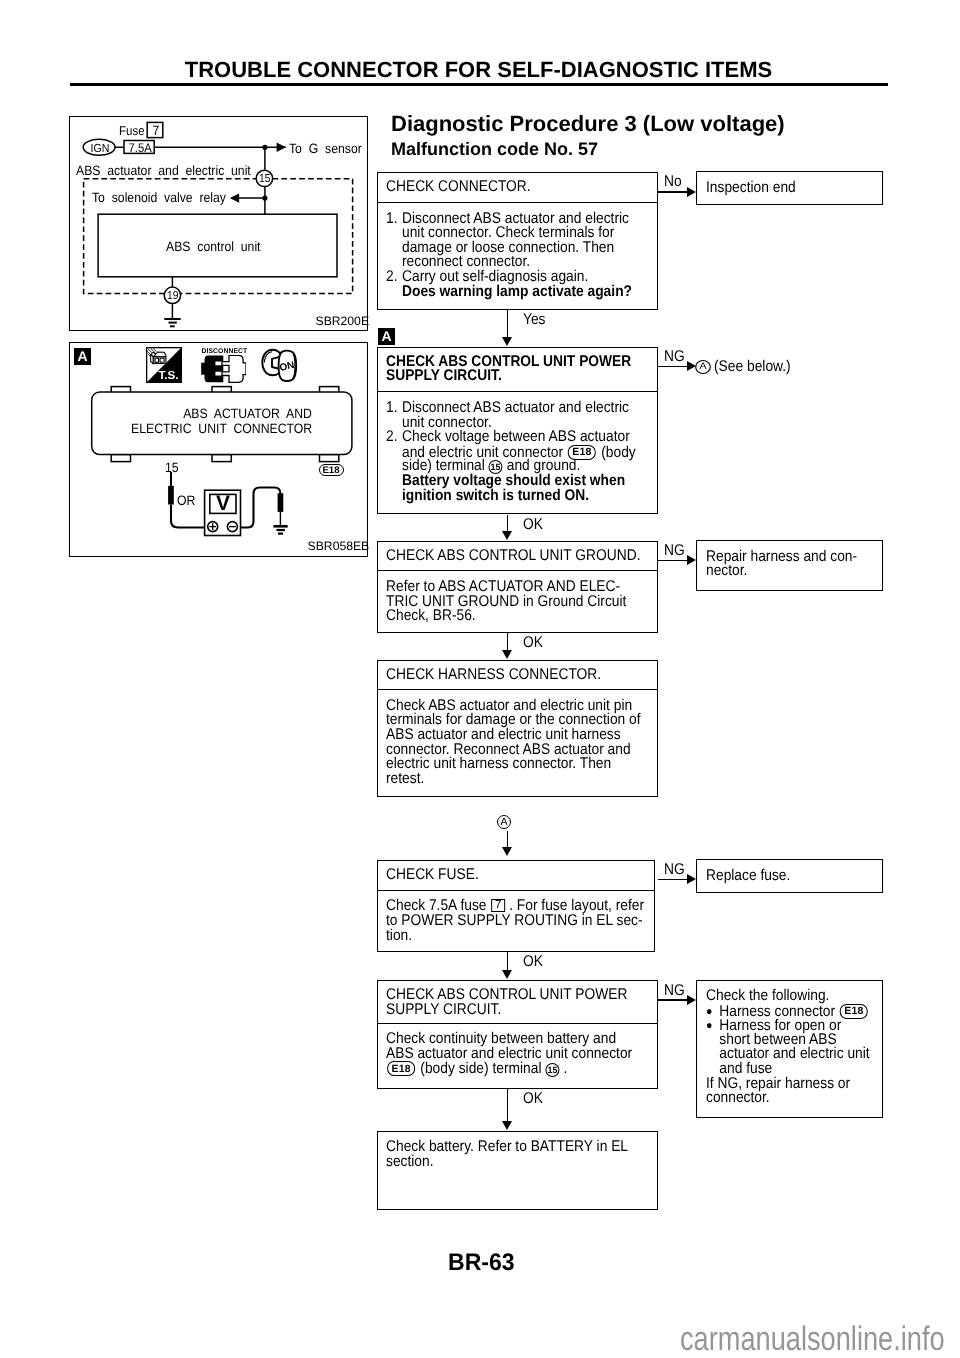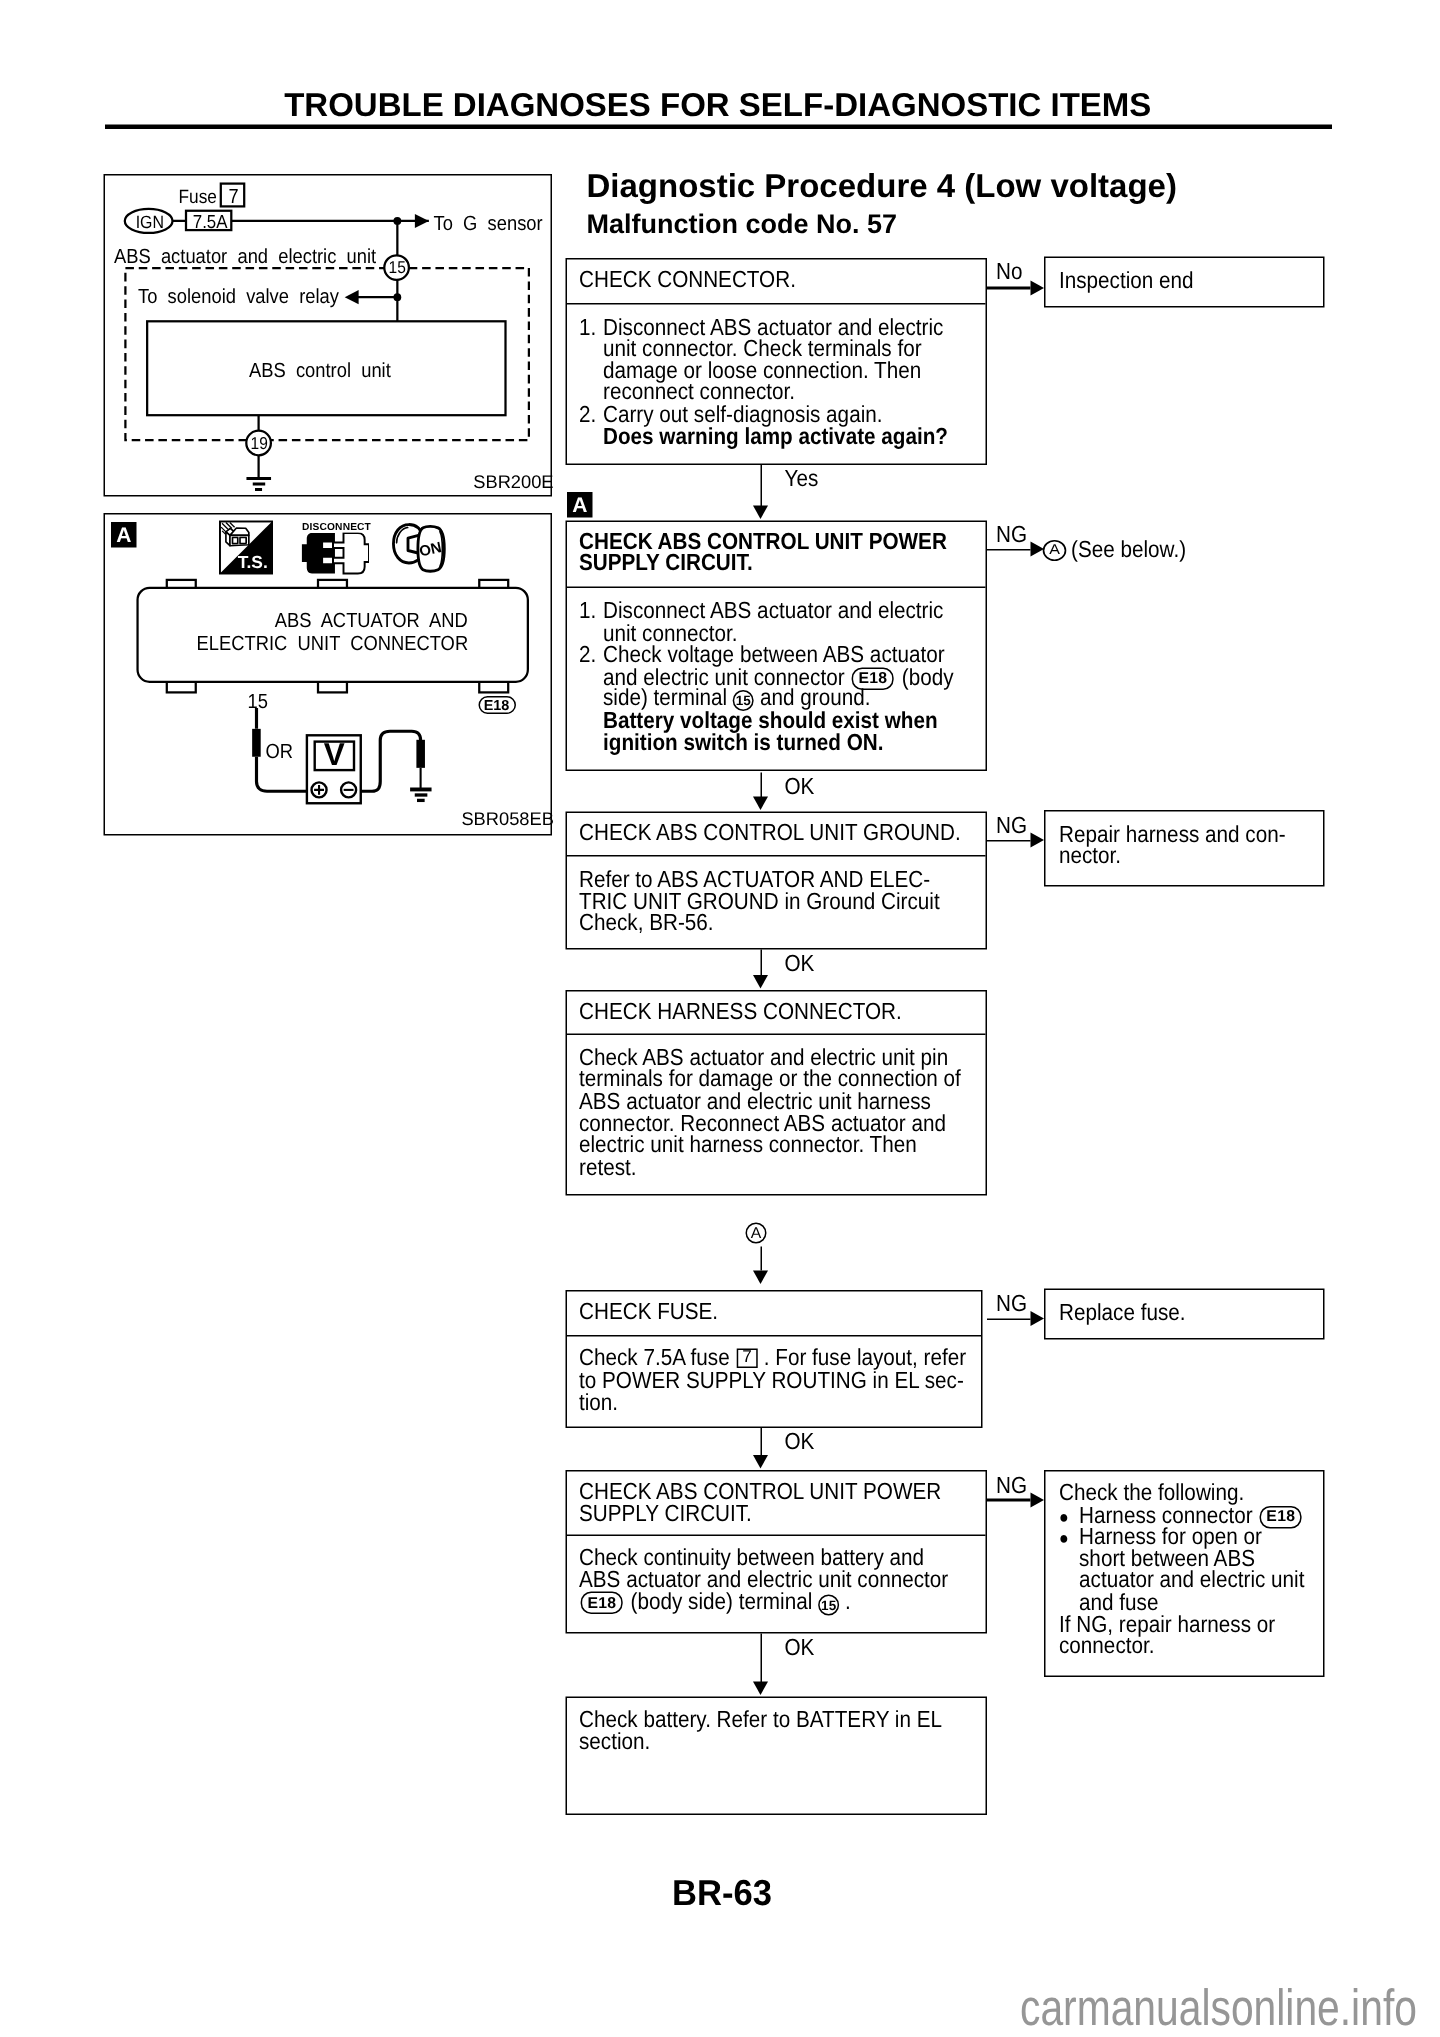--- a/index.html
+++ b/index.html
@@ -60,24 +60,24 @@
   .figid{position:absolute;font-size:12.2px;line-height:13px;white-space:nowrap;}
 
   #footer-page{left:448px;top:1251px;font-size:24px;font-weight:bold;line-height:24px;}
   #footer-page>span{display:inline-block;transform:scaleX(0.96);transform-origin:0 50%;}
   #watermark{left:680px;top:1322px;font-size:34px;line-height:34px;color:#969696;white-space:nowrap;}
   #watermark>span{display:inline-block;transform:scaleX(0.80);transform-origin:0 50%;}
 </style>
 </head>
 <body>
 
-<div class="abs" id="page-title">TROUBLE DIAGNOSES FOR SELF-DIAGNOSTIC ITEMS</div>
+<div class="abs" id="page-title">TROUBLE CONNECTOR FOR SELF-DIAGNOSTIC ITEMS</div>
 <div class="abs" id="title-rule"></div>
 
-<div class="abs" id="diag-title">Diagnostic Procedure 4 (Low voltage)</div>
+<div class="abs" id="diag-title">Diagnostic Procedure 3 (Low voltage)</div>
 <div class="abs" id="mal-code">Malfunction code No. 57</div>
 
 <div id="figures">
 <div class="lbox" style="left:69px;top:116px;width:299px;height:215px;">
   <svg width="299" height="215" viewBox="0 0 299 215" style="position:absolute;left:-1.4px;top:-1.4px;">
     <g stroke="#000" fill="none" stroke-width="1.5">
 
       <rect x="78.2" y="6.4" width="15.6" height="15.2"></rect>
 
       <ellipse cx="30.1" cy="31.3" rx="15.9" ry="8"></ellipse>

